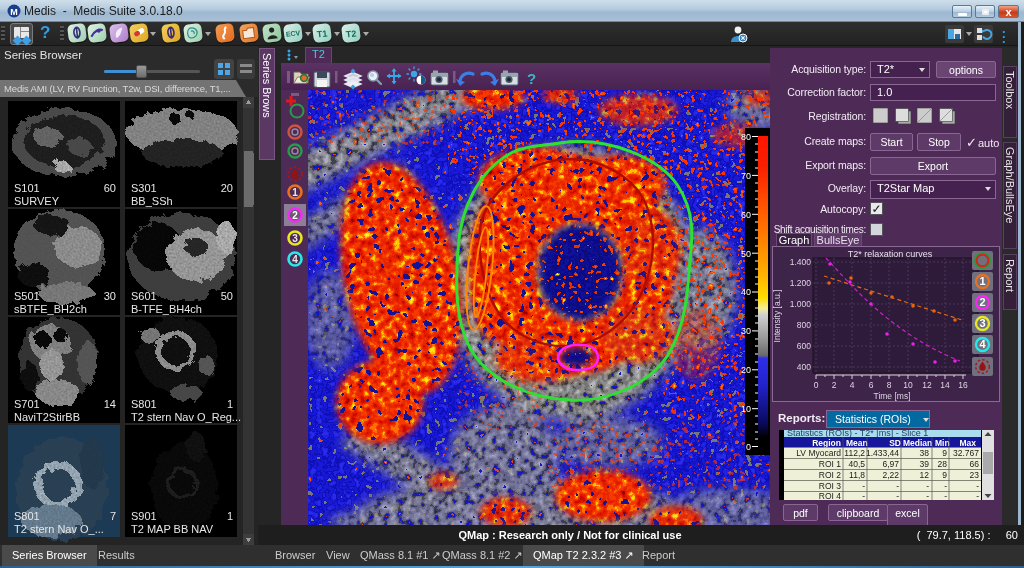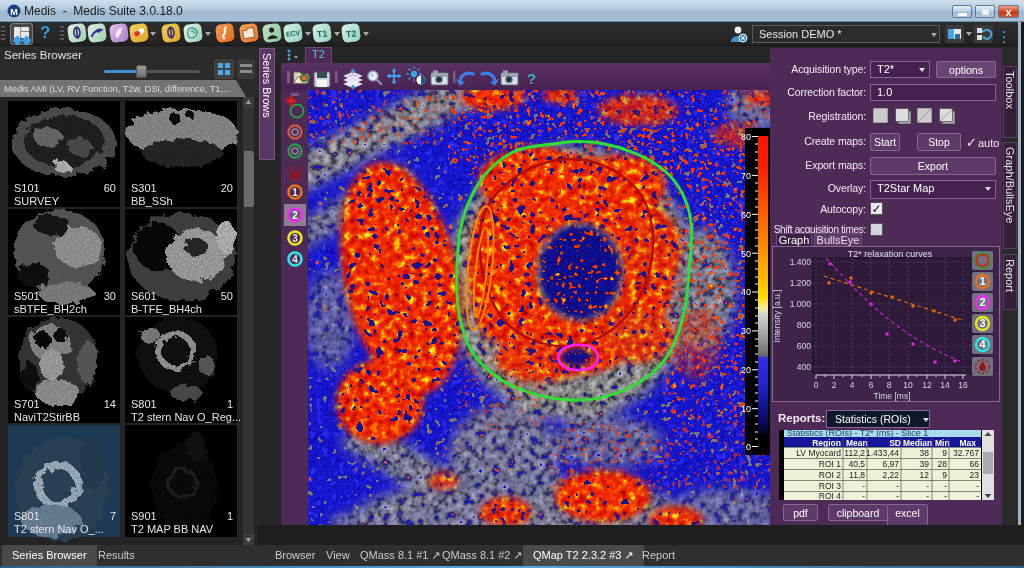--- a/index.html
+++ b/index.html
@@ -110,22 +110,20 @@
  <div class="appicon" style="left:342px;background:linear-gradient(135deg,#d8f0ea,#96cfc0)"><svg width="18" height="18">
           <text x="9" y="13" font-size="9" font-weight="bold" fill="#1a6a5a" text-anchor="middle" font-family="Liberation Sans">T2</text>
         </svg></div>
  <div class="drop" style="left:363px"></div>
  <svg class="abs" style="left:729px;top:3px" width="20" height="19">
         <circle cx="9" cy="5" r="3.4" fill="#f0f0f0"></circle>
         <path d="M2 17 C2 9 16 9 16 17 z" fill="#3d8fc9"></path>
         <circle cx="14" cy="13" r="4" fill="#2e7fb8" stroke="#fff"></circle>
         <path d="M12.4 11.4 l3.2 3.2 M15.6 11.4 l-3.2 3.2" stroke="#fff" stroke-width="1.2"></path>
       </svg>
- <div class="abs" style="left:752px;top:3px;width:188px;height:18px;background:#2c2c2c;border:1px solid #5a5a5a;color:#e8e8e8;font-size:11px;padding:2px 0 0 6px">Session DEMO *
-   <div class="drop" style="left:178px;top:7px"></div></div>
  <div class="abs" style="left:945px;top:3px;width:19px;height:18px;background:#3a3a3a;border-radius:2px"><svg width="19" height="18">
           <rect x="3" y="4" width="13" height="10" fill="#e8e8e8"></rect>
           <rect x="3" y="4" width="6" height="10" fill="#4aa6e0"></rect>
           <rect x="10" y="9" width="5" height="5" fill="#2a6a9a"></rect>
         </svg></div>
  <div class="drop" style="left:966px"></div>
  <div class="abs" style="left:974px;top:3px;width:19px;height:18px;background:#3a3a3a;border-radius:2px"><svg width="19" height="18">
           <rect x="3" y="3" width="5" height="5" fill="#e0e0e0"></rect>
           <rect x="3" y="10" width="5" height="5" fill="#e0e0e0"></rect>
           <path d="M10 6 a4.5 4.5 0 1 1 -1 5.5" stroke="#4aa6e0" stroke-width="2" fill="none"></path>
@@ -587,21 +585,21 @@
   <rect x="26" y="7" width="13" height="13" fill="#aaa"></rect>
           <rect x="23.5" y="4.5" width="13" height="13" fill="#ddd"></rect>
   <rect x="45" y="4" width="15" height="15" fill="#ccc"></rect>
           <path d="M45 19 L60 4" stroke="#777"></path>
   <rect x="70" y="7" width="13" height="13" fill="#aaa"></rect>
           <rect x="67.5" y="4.5" width="13" height="13" fill="#ddd"></rect>
           <path d="M67.5 17.5 L80.5 4.5" stroke="#777"></path>
         </g>
  </svg>
  <div class="rlabel" style="right:136px;top:87px">Create maps:</div>
- <div class="rbtn" style="left:100px;top:85px;width:30px;height:18px;line-height:17px">Start</div>
+ <div class="rbtn" style="left:100px;top:85px;width:43px;height:18px;line-height:17px">Start</div>
  <div class="rbtn" style="left:147px;top:85px;width:44px;height:18px;line-height:17px">Stop</div>
  <div class="abs" style="left:196px;top:87px;font-size:13px">✓</div>
  <div class="abs" style="left:208px;top:89px">auto</div>
  <div class="rlabel" style="right:136px;top:111px">Export maps:</div>
  <div class="rbtn" style="left:100px;top:109px;width:126px;height:18px;line-height:17px">Export</div>
  <div class="rlabel" style="right:136px;top:134px">Overlay:</div>
  <div class="rfield" style="left:100px;top:132px;width:126px;height:17px;padding:1px 0 16px 6px">T2Star Map<div class="drop" style="left:114px;top:6px;border-top-color:#ddd"></div></div>
  <div class="rlabel" style="right:136px;top:155px">Autocopy:</div>
  <div class="abs" style="left:100px;top:154px;width:13px;height:13px;background:#e8e8ee;border:1px solid #555;color:#111;font-size:12px;line-height:12px;text-align:center">✓</div>
  <div class="rlabel" style="right:136px;top:176px;font-size:10px;letter-spacing:-0.3px">Shift acquisition times:</div>
@@ -677,21 +675,21 @@
           <text x="12.5" y="76" fill="#fff">3</text>
    <rect x="2" y="84" width="21" height="19" rx="2" fill="#70707e"></rect>
           <circle cx="12.5" cy="93.5" r="6.5" stroke="#2ae8e8" stroke-width="2.4" fill="#70707e"></circle>
           <text x="12.5" y="97" fill="#fff">4</text>
    <rect x="2" y="106" width="21" height="19" rx="2" fill="#70707e"></rect>
           <circle cx="12.5" cy="115.5" r="6.8" stroke="#aa1818" stroke-width="1.4" fill="none" stroke-dasharray="2.5 2"></circle>
           <path d="M12.5 110.5 c2.2 3 3.2 4.3 3.2 6 a3.2 3.2 0 0 1 -6.4 0 c0 -1.7 1 -3 3.2 -6" fill="#991111"></path>
   </g>
  </svg>
  <div class="abs" style="left:8px;top:364px;font-size:11.5px;font-weight:bold">Reports:</div>
- <div class="rfield" style="left:56px;top:362px;width:104px;height:18px;padding:2px 0 0 8px;background:#0f172a;font-size:10.5px">Statistics (ROIs)<div class="drop" style="left:96px;top:7px;border-top-color:#ddd"></div></div>
+ <div class="rfield" style="left:56px;top:362px;width:104px;height:18px;padding:2px 0 0 8px;background:#0369a1;font-size:10.5px">Statistics (ROIs)<div class="drop" style="left:96px;top:7px;border-top-color:#ddd"></div></div>
  <svg class="abs" style="left:9px;top:382px" width="215" height="70" font-family="Liberation Sans">
   <rect x="0" y="0" width="215" height="70" fill="#000"></rect>
   <rect x="5" y="0" width="197" height="7" fill="#aadcf0"></rect>
   <text x="8" y="6" font-size="9" fill="#1a3a5a">Statistics (ROIs) - T2* [ms] - Slice 1</text>
   <rect x="5" y="7" width="197" height="10.5" fill="#16169a"></rect>
   <g font-size="8.5" font-weight="bold" fill="#fff">
           <text x="62" y="15.5" text-anchor="end">Region</text>
           <text x="67" y="15.5">Mean</text>
           <text x="122" y="15.5" text-anchor="end">SD</text>
           <text x="124" y="15.5">Median</text>
@@ -754,20 +752,22 @@
  <div class="vtab" style="top:94px;height:107px">
         <span class="vtext">Graph/BullsEye</span>
       </div>
  <div class="vtab" style="top:206px;height:56px">
         <span class="vtext">Report</span>
       </div>
 </div>
 <div class="abs" id="redgeline"></div>
     <div class="abs" id="redgedark"></div>
 <div class="abs" id="status">
+ <div class="abs" style="left:82px;top:4px;width:460px;text-align:center;font-weight:bold">QMap : Research only / Not for clinical use</div>
+ <div class="abs" style="left:510px;top:4px;width:250px;text-align:right">(&nbsp; 79.7, 118.5) :&nbsp;&nbsp;&nbsp;&nbsp;&nbsp;60</div>
 </div>
 <div class="abs" id="bottomtabs">
  <div class="btab active" style="left:2px">Series Browser</div>
  <div class="btab" style="left:88px">Results</div>
  <div class="btab" style="left:265px">Browser</div>
  <div class="btab" style="left:316px">View</div>
  <div class="btab" style="left:350px">QMass 8.1 #1 ↗</div>
  <div class="btab" style="left:432px">QMass 8.1 #2 ↗</div>
  <div class="btab active" style="left:523px">QMap T2 2.3.2 #3 ↗</div>
  <div class="btab" style="left:632px">Report</div>

